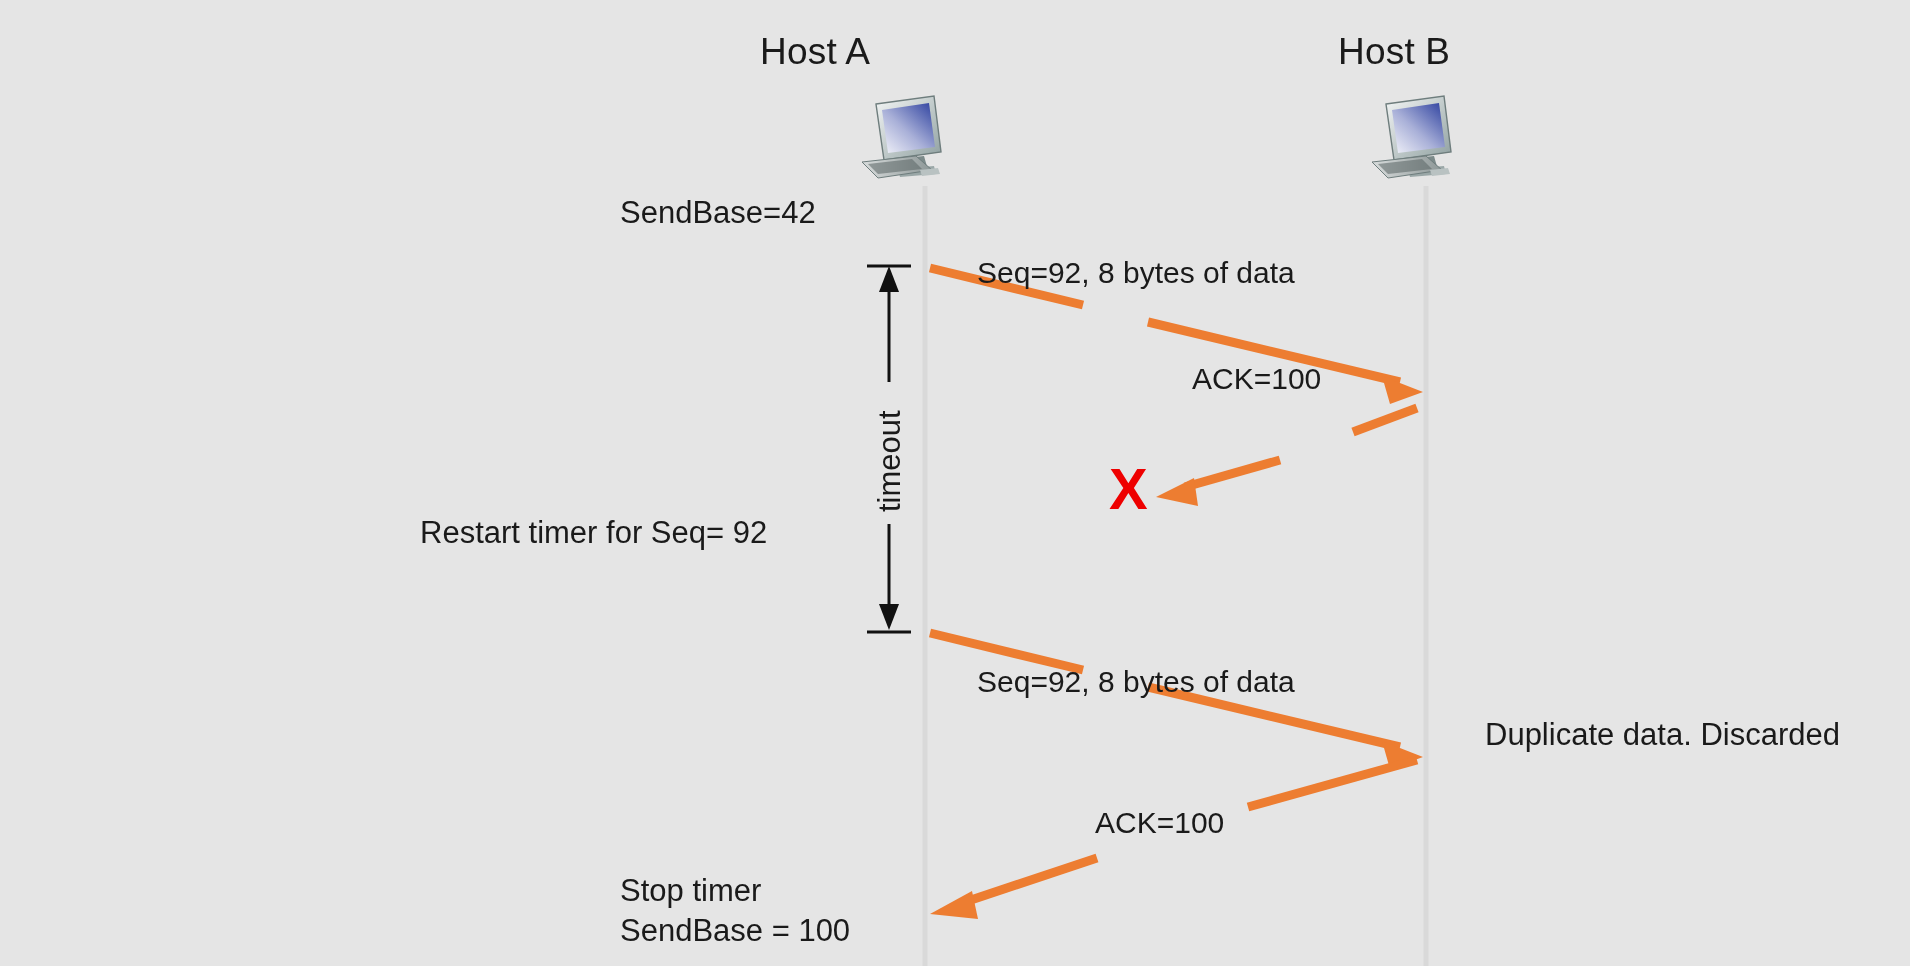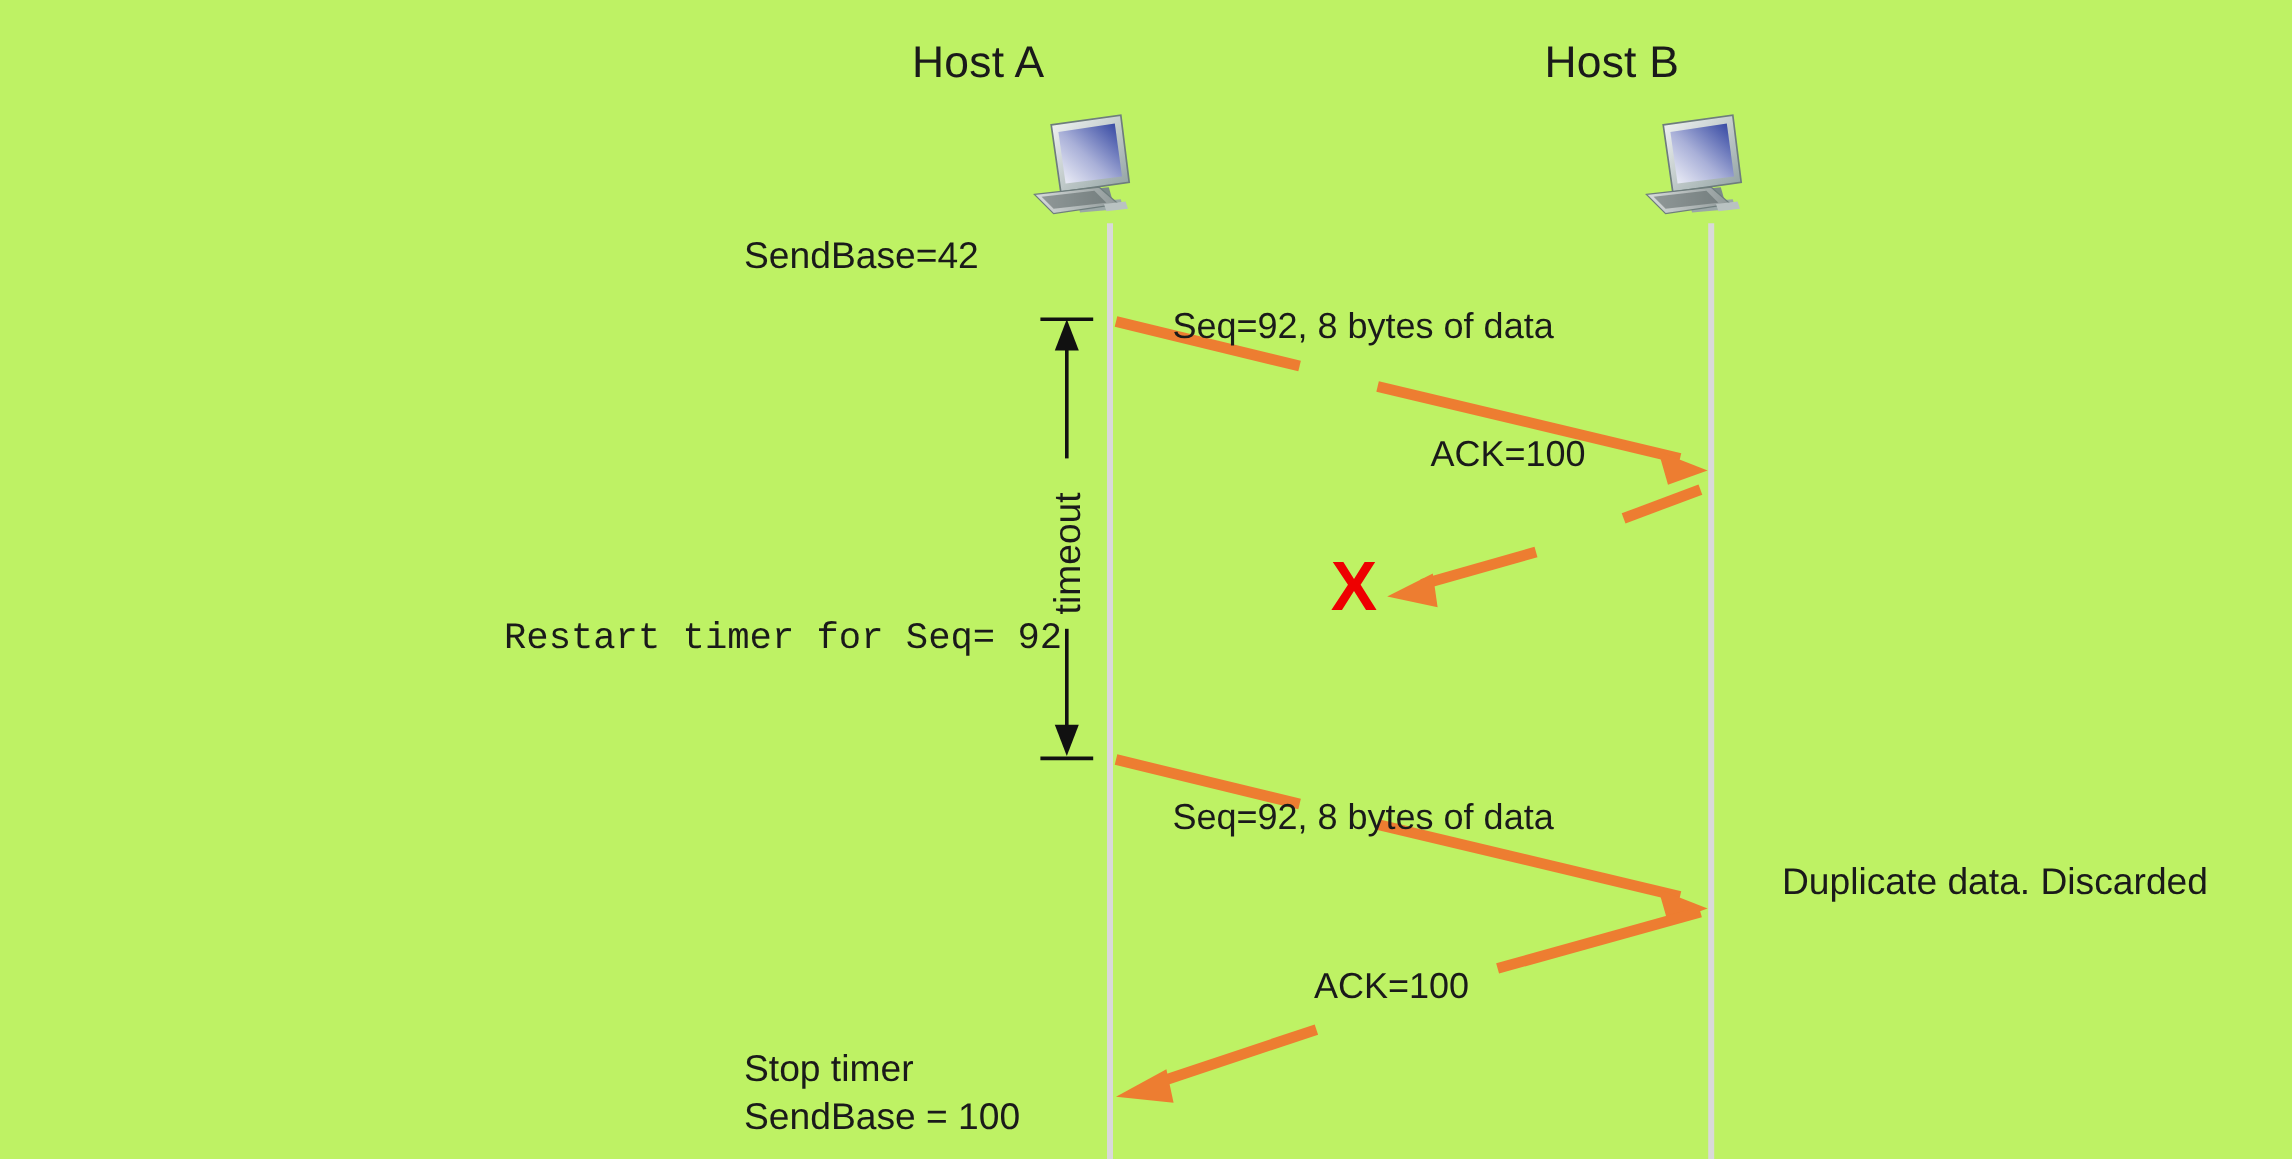--- a/index.html
+++ b/index.html
@@ -4,21 +4,21 @@
 <style>
   html, body {
     margin: 0;
     padding: 0;
     background: #ffffff;
   }
   #stage {
     position: relative;
     width: 1910px;
     height: 966px;
-    background: #bef264;
+    background: #e5e5e5;
     overflow: hidden;
     font-family: "Liberation Sans", sans-serif;
     color: #1a1a1a;
   }
   #svg-layer {
     position: absolute;
     left: 0;
     top: 0;
     width: 1910px;
     height: 966px;
@@ -93,21 +93,21 @@
 
     <polygon points="46,68 66,66 70,80 50,82" fill="#7c8a8a"></polygon>
     <polygon points="40,79 76,76 78,84 42,87" fill="#9aa7a7"></polygon>
 
     <polygon points="4,72 58,66 74,80 20,88" fill="url(#kb)" stroke="#6e7d7d" stroke-width="1"></polygon>
     <polygon points="10,74 54,69 64,79 20,84" fill="#5a6565" opacity="0.55"></polygon>
 
     <polygon points="62,80 80,78 82,84 64,86" fill="#b9c2c2"></polygon>
   </svg>
 
-  <div class="lbl host-title" style="left:1287px; top:32px;">Host B</div>
+  <div class="lbl host-title" style="left:1338px; top:32px;">Host B</div>
 
   <svg class="host-icon" style="left:1368px; top:90px;" viewBox="0 0 110 96">
     <polygon points="18,14 76,6 83,62 26,70" fill="url(#bez)" stroke="#6e7d7d" stroke-width="1.4"></polygon>
     <polygon points="24,20 71,13 77,57 30,63" fill="url(#scr)"></polygon>
     <polygon points="46,68 66,66 70,80 50,82" fill="#7c8a8a"></polygon>
     <polygon points="40,79 76,76 78,84 42,87" fill="#9aa7a7"></polygon>
     <polygon points="4,72 58,66 74,80 20,88" fill="url(#kb)" stroke="#6e7d7d" stroke-width="1"></polygon>
     <polygon points="10,74 54,69 64,79 20,84" fill="#5a6565" opacity="0.55"></polygon>
     <polygon points="62,80 80,78 82,84 64,86" fill="#b9c2c2"></polygon>
   </svg>
@@ -157,21 +157,21 @@
     </g>
   </svg>
 
   <div class="xmark" style="left:1109px; top:460px;">X</div>
 
 
   <div class="lbl timeout-label" style="left:873px; top:512px;">timeout</div>
 
   <div class="lbl note" style="left:620px; top:196px;">SendBase=42</div>
 
-  <div class="lbl note" style="left:420px; top:516px;font-family:Liberation Mono, monospace;">Restart timer for Seq= 92</div>
+  <div class="lbl note" style="left:420px; top:516px;">Restart timer for Seq= 92</div>
 
   <div class="lbl note" style="left:620px; top:874px;">Stop timer</div>
 
   <div class="lbl note" style="left:620px; top:914px;">SendBase = 100</div>
 
   <div class="lbl note" style="left:1485px; top:718px;">Duplicate data. Discarded</div>
 
   <div class="lbl msg" style="left:977px; top:256px;">Seq=92, 8 bytes of data</div>
 
   <div class="lbl msg" style="left:1192px; top:362px;">ACK=100</div>

